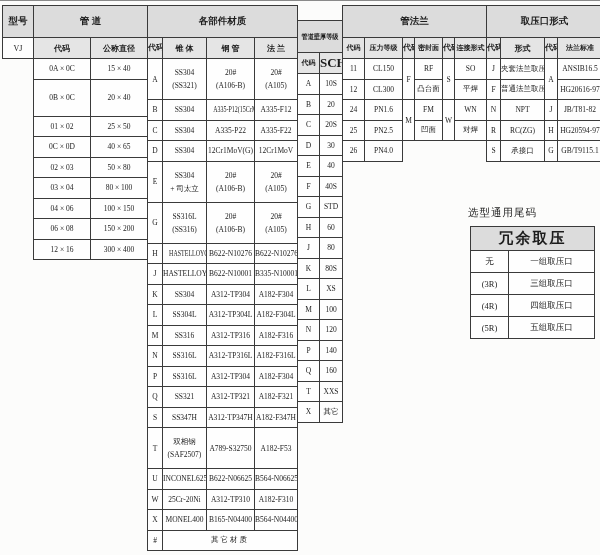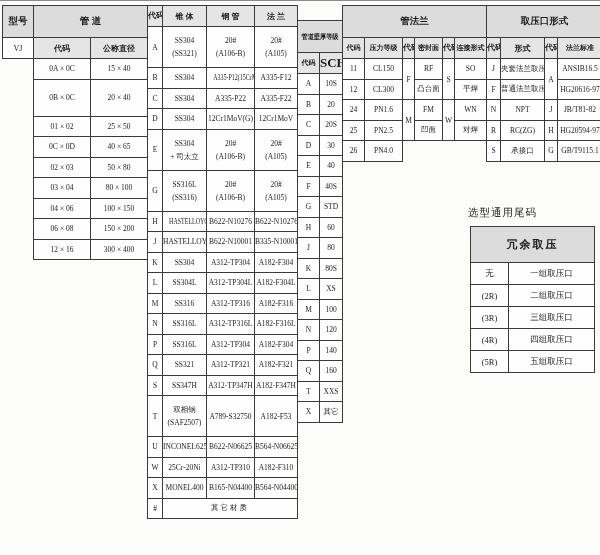--- a/index.html
+++ b/index.html
@@ -23,21 +23,21 @@
   .tbl td { background:#fefefe; font-size:7.5px; }
   .wrap2 { white-space:normal; word-break:break-all; line-height:8px; font-size:6.5px; padding:0 1px; }
   .mat { font-size:6.5px; }
   .mat div { line-height:13px; }
   .sm { font-size:6.2px; }
   .sq { display:inline-block; transform:scaleX(0.8); transform-origin:50% 50%; white-space:nowrap; }
   .sqh { display:inline-block; transform:scaleX(0.88); transform-origin:50% 50%; white-space:nowrap; }
   .other { font-size:8.5px; letter-spacing:2px; }
   .ghost, .tbl td.ghost { border:none; background:transparent; }
   .suffix-label { position:absolute; left:468px; top:206px; font-size:10.5px; color:#222; letter-spacing:1px; }
-  #t-tail th.group { font-size:11px; height:36px; letter-spacing:2px; }
+  #t-tail th.group { font-size:15px; height:24px; letter-spacing:2px; }
   #t-tail td { font-size:8.5px; }
 </style>
 </head>
 <body>
 
 <div class="sheet">
   <div class="topline"></div>
 
   <table class="tbl" id="t-model" style="left:2px;top:5px;width:31px">
     <colgroup>
@@ -110,20 +110,23 @@
   </table>
 
   <table class="tbl" id="t-material" style="left:147px;top:5px;width:150px">
     <colgroup>
         <col style="width:15px">
         <col style="width:44px">
         <col style="width:48px">
         <col style="width:43px">
       </colgroup>
     <thead>
+      <tr>
+          <th class="group" colspan="4">各部件材质</th>
+        </tr>
       <tr>
         <th class="col wrap2">代码</th>
         <th class="col">锥 体</th>
         <th class="col">钢 管</th>
         <th class="col">法 兰</th>
       </tr>
     </thead>
     <tbody id="material-body">
         <tr style="height: 41px;">
           <td>A</td>
@@ -575,24 +578,20 @@
       <tr>
           <th class="group" colspan="2">冗余取压</th>
         </tr>
     </thead>
     <tbody id="tail-body">
         <tr style="height: 22px;">
           <td>无</td>
           <td>一组取压口</td>
         </tr>
         <tr style="height: 22px;">
-          <td>(2R)</td>
-          <td>二组取压口</td>
-        </tr>
-        <tr style="height: 22px;">
           <td>(3R)</td>
           <td>三组取压口</td>
         </tr>
         <tr style="height: 22px;">
           <td>(4R)</td>
           <td>四组取压口</td>
         </tr>
         <tr style="height: 22px;">
           <td>(5R)</td>
           <td>五组取压口</td>

